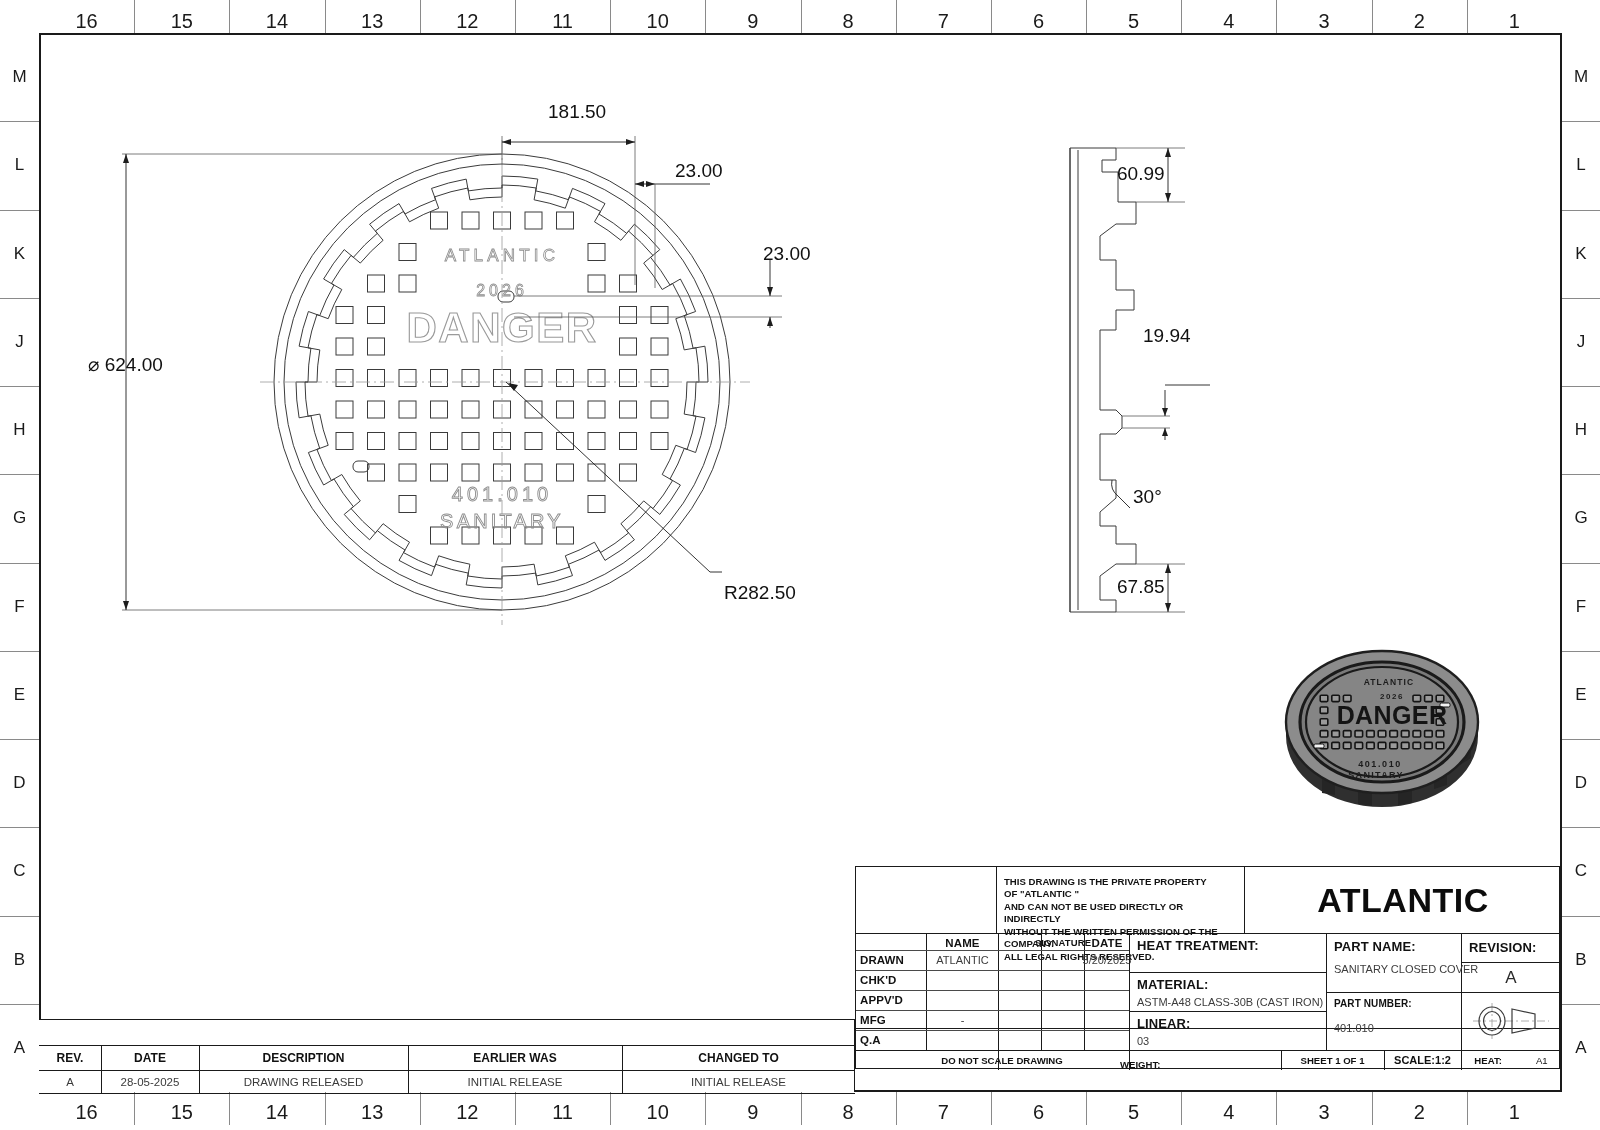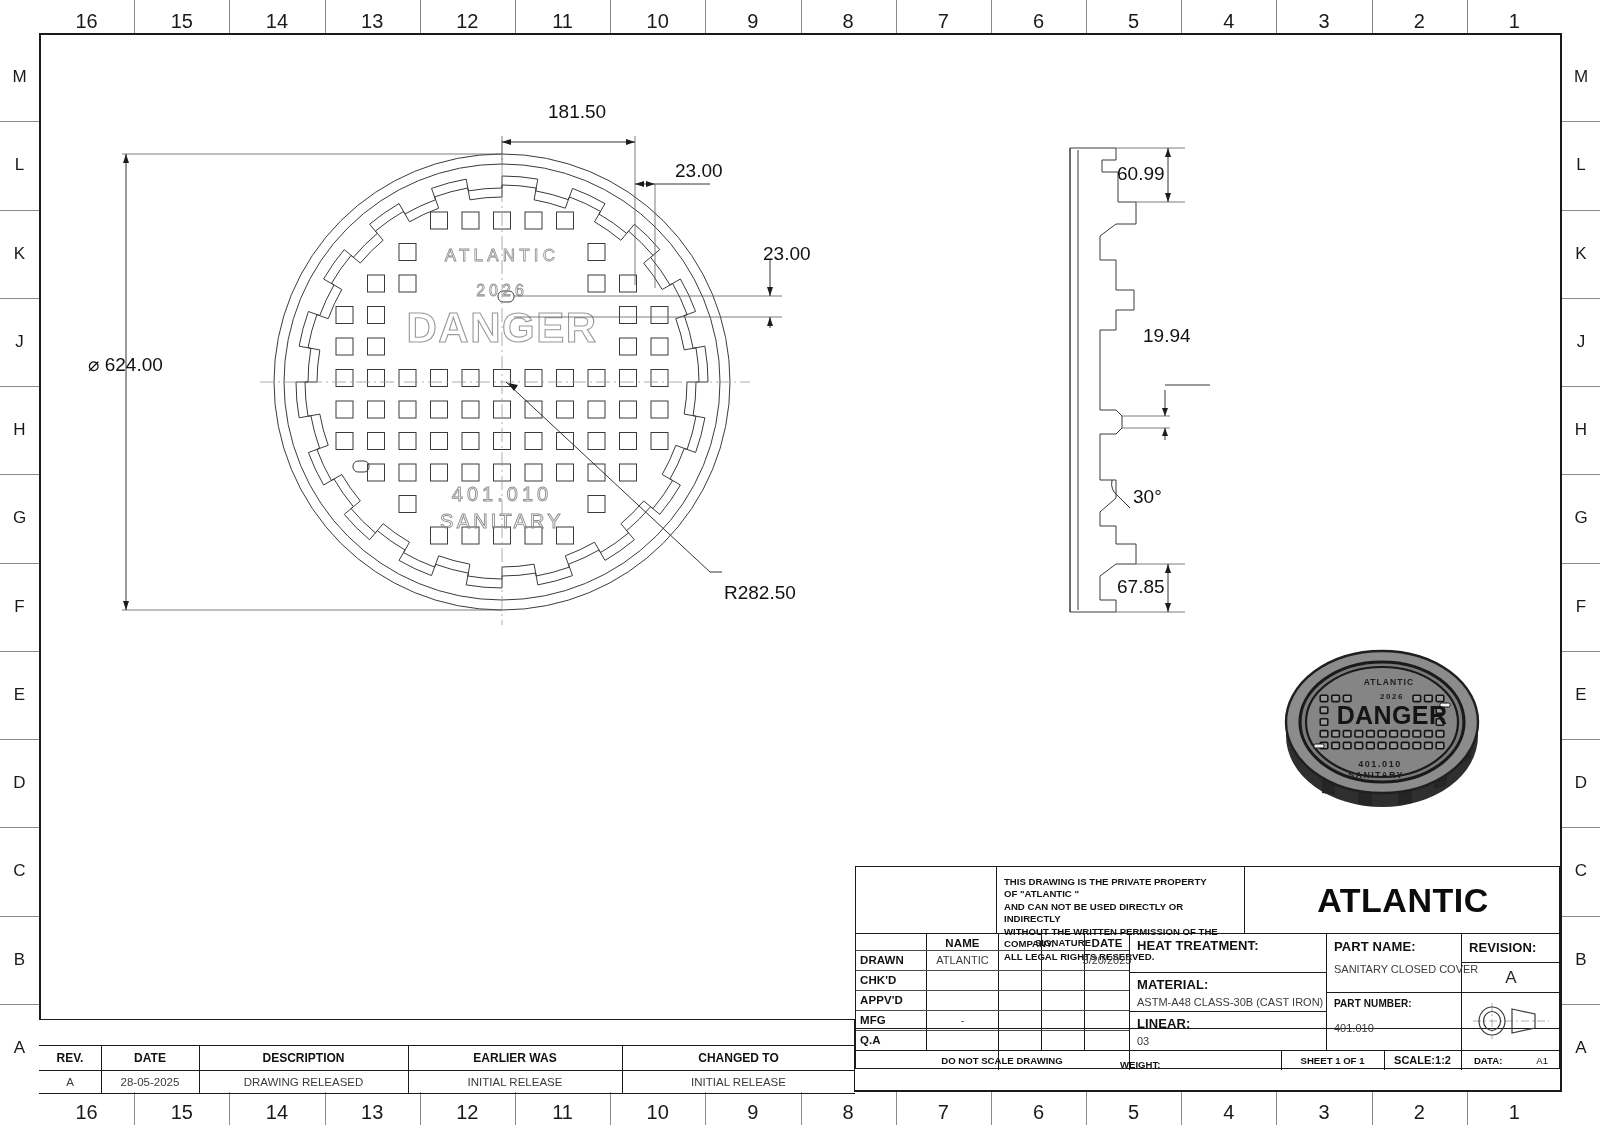--- a/index.html
+++ b/index.html
@@ -664,21 +664,21 @@
           <span style="font-size:9.6px;font-weight:bold;color:#111;">SHEET 1 OF 1</span>
         </div>
       </div>
     <div class="tb" style="left:528px;top:183px;width:77px;height:20px;">
       <div class="ctext">
           <span style="font-size:11px;font-weight:bold;color:#111;">SCALE:1:2</span>
         </div>
       </div>
     <div class="tb" style="left:605px;top:183px;width:100px;height:20px;">
       <div class="ctext" style="gap:18px;">
-        <span style="font-size:9.6px;font-weight:bold;color:#111;">DATA:</span>
+        <span style="font-size:9.6px;font-weight:bold;color:#111;">HEAT:</span>
         <span style="font-size:9.6px;font-weight:normal;color:#111;margin-left:16px;">A1</span>
       </div>
       </div>
   </div>
 
   <div id="revblock">
     <div id="rev-headers">
         <div class="tbline" style="left: 0px; top: 25px; width: 816px; height: 1.3px;"></div>
         <div class="tbline" style="left: 0px; top: 50px; width: 816px; height: 1.3px;"></div>
         <div class="tb" style="left: 0px; top: 25px; width: 62px; height: 25px;">

